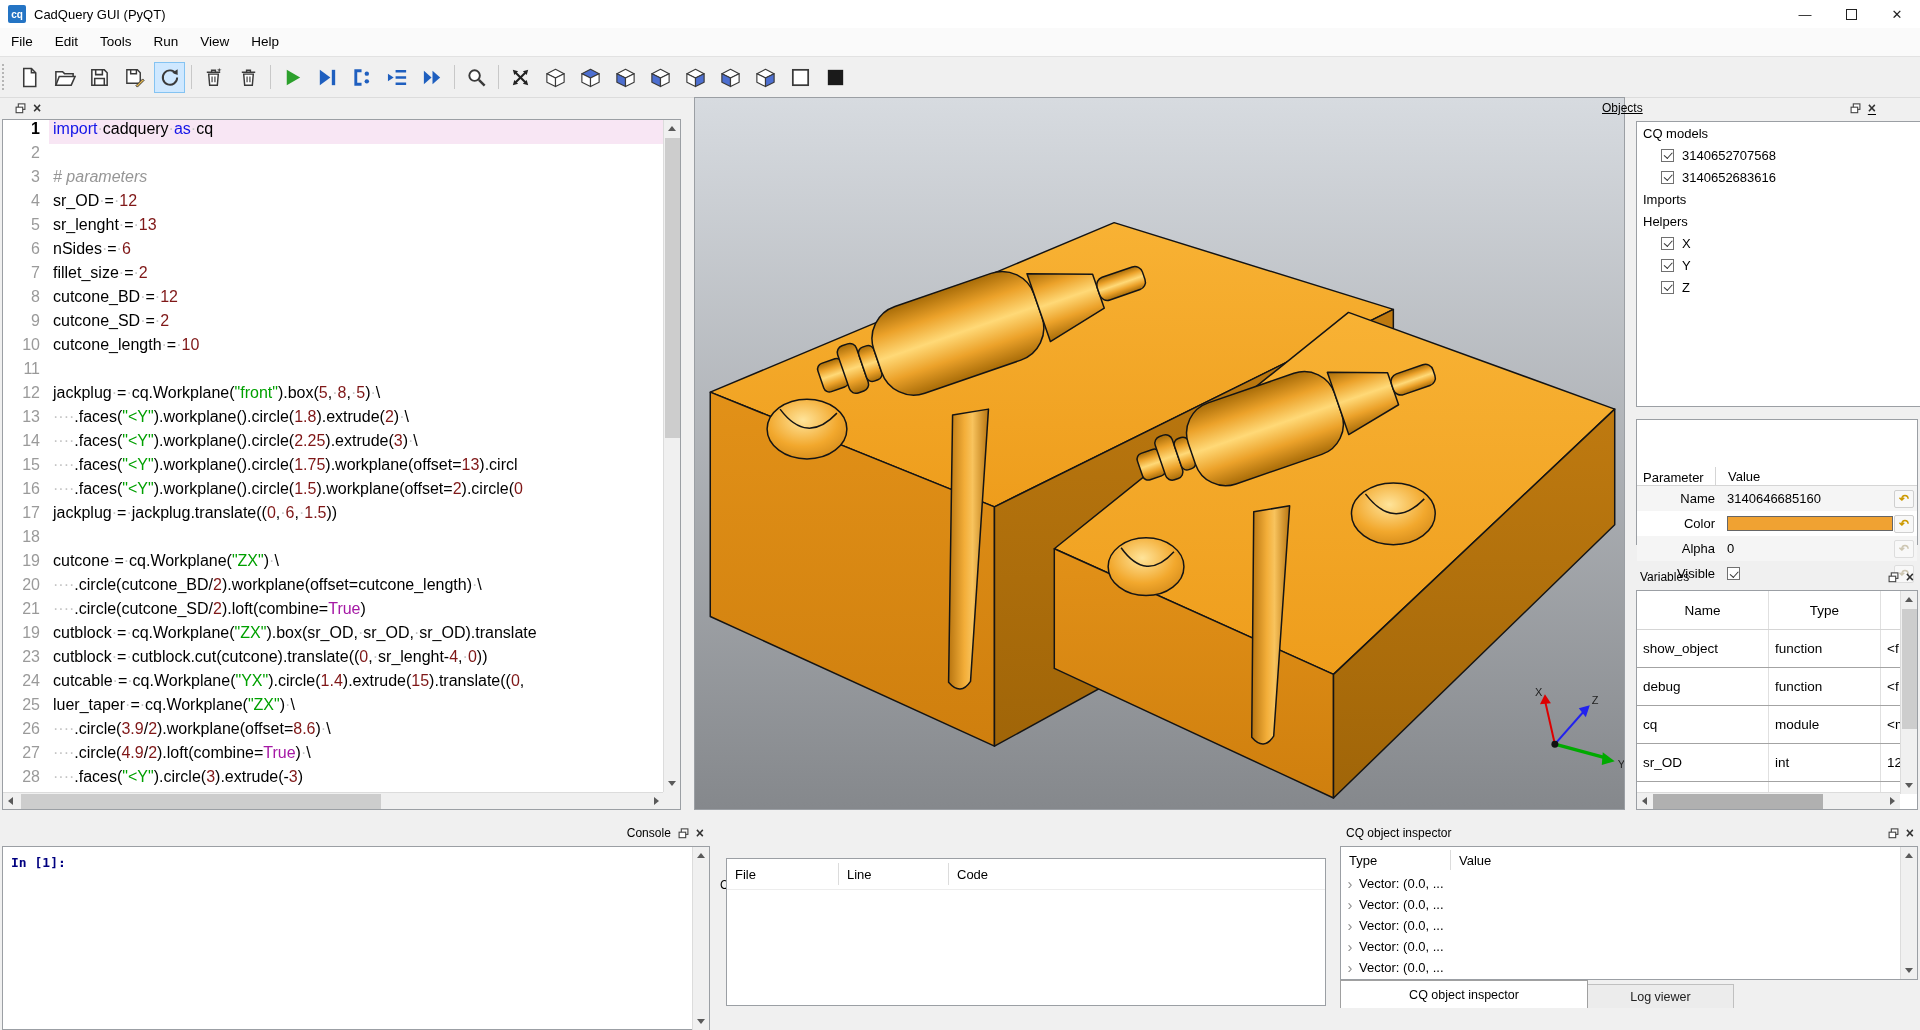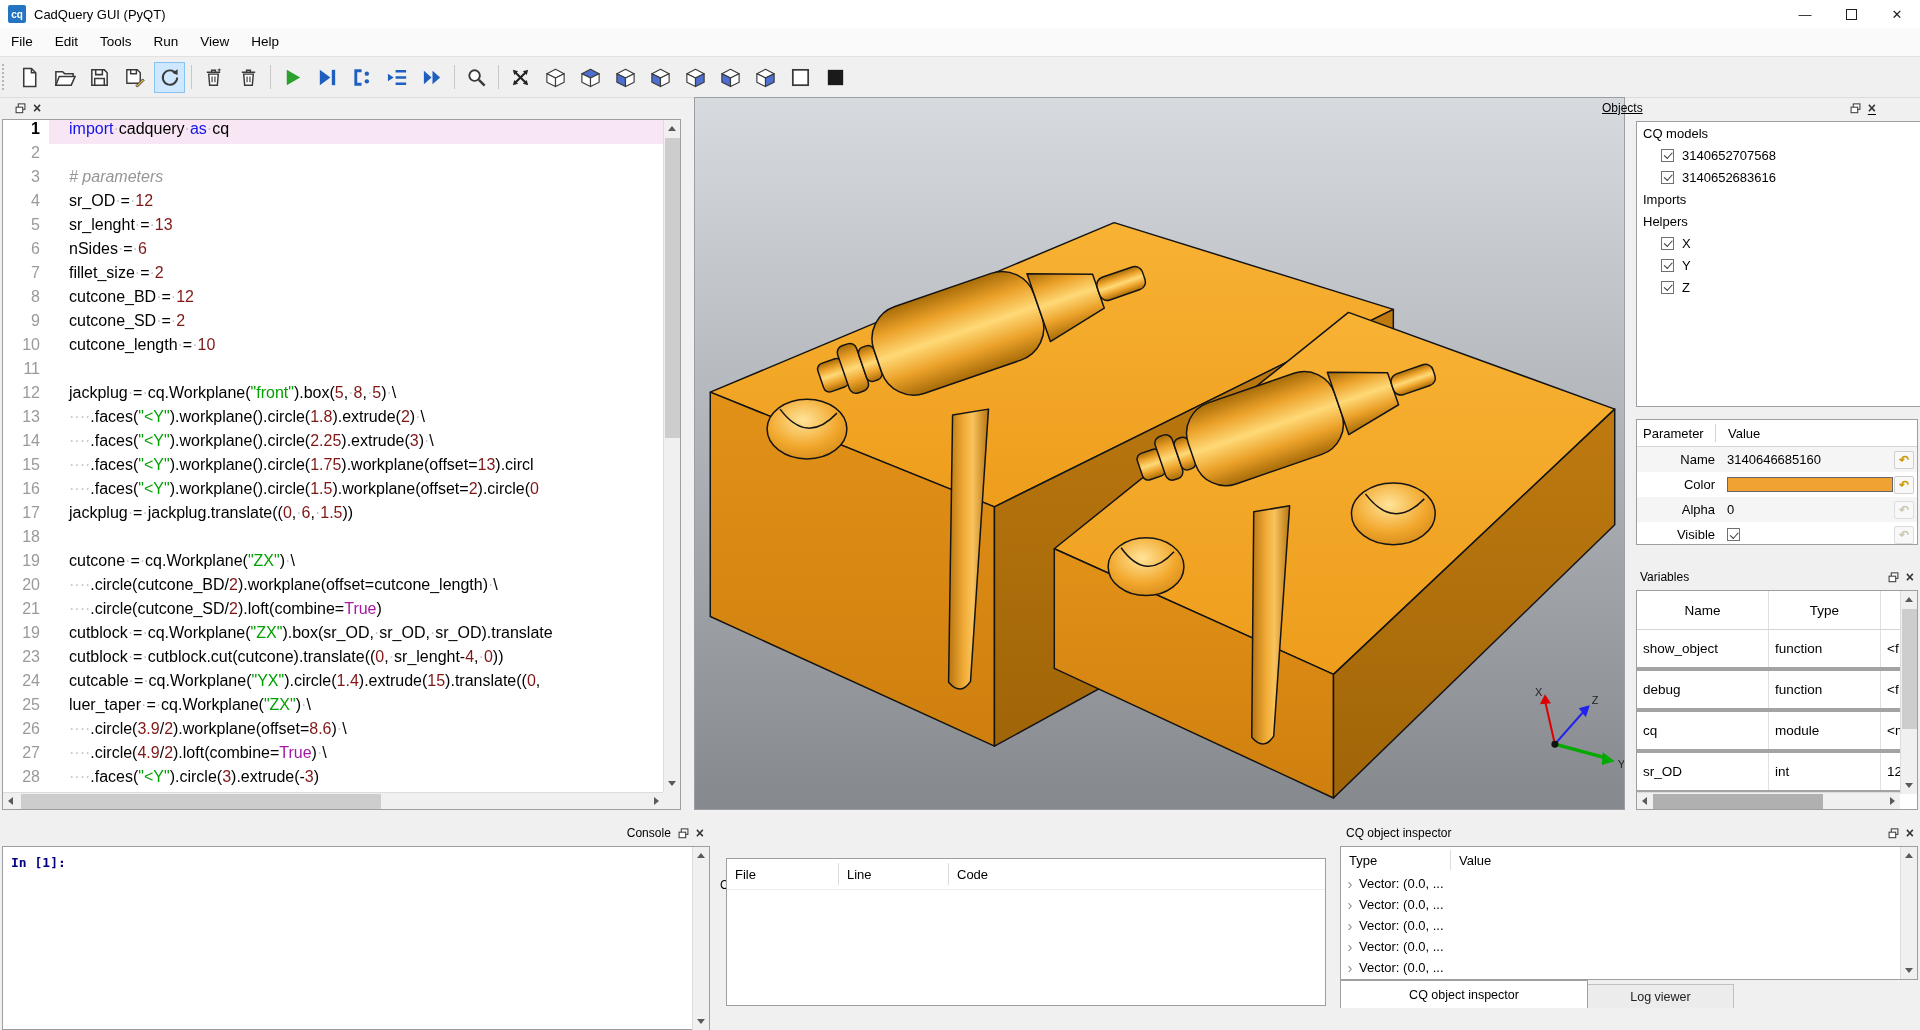--- a/index.html
+++ b/index.html
@@ -43,21 +43,21 @@
   .arr-dn{border-left:4px solid transparent;border-right:4px solid transparent;border-top:5px solid #5a5a5a;}
   .arr-lf{border-top:4px solid transparent;border-bottom:4px solid transparent;border-right:5px solid #5a5a5a;}
   .arr-rt{border-top:4px solid transparent;border-bottom:4px solid transparent;border-left:5px solid #5a5a5a;}
 
   
   .editor-hdr{left:2px;top:97px;width:679px;}
   .editor-box{left:2px;top:119px;width:679px;height:691px;}
   .ed-inner{position:absolute;left:0;top:0;width:660px;height:672px;overflow:hidden;}
   .edline{position:relative;height:24px;display:flex;font-size:16px;white-space:pre;}
   .edline .gut{width:46px;box-sizing:border-box;padding-right:9px;text-align:right;color:#9a9a9a;background:#fff;flex:none;}
-  .edline .txt{flex:1;color:#000;padding-left:20px;}
+  .edline .txt{flex:1;color:#000;padding-left:4px;}
   .edline.active .txt{background:#f8e6f4;}
   .edline.active .gut{color:#000;font-weight:bold;}
   .kw{color:#1414e8;} .st{color:#00a000;} .nu{color:#7f1717;} .bo{color:#a518a5;} 
   .cm{color:#969696;font-style:italic;} .ws{color:#c4c4c4;}
   .ed-vscroll{right:0;top:0;width:17px;height:672px;border-left:1px solid #dcdcdc;}
   .ed-hscroll{left:0;bottom:0;width:661px;height:17px;border-top:1px solid #dcdcdc;}
   .ed-corner{position:absolute;right:0;bottom:0;width:17px;height:17px;background:#f0f0f0;}
 
   
   .viewport{position:absolute;left:694px;top:97px;width:931px;height:713px;border:1px solid #9b9fa4;box-sizing:border-box;
@@ -75,28 +75,28 @@
 
   .props-box{left:1636px;top:419px;width:282px;height:126px;font-size:13px;}
   .prow{position:relative;height:25px;display:flex;align-items:center;}
   .prow.alt{background:#f5f5f5;}
   .prow .pname{width:78px;text-align:right;flex:none;}
   .prow .pval{margin-left:12px;flex:1;display:flex;align-items:center;}
   .swatch{width:164px;height:13px;border:1px solid #666;}
   .undo{width:18px;height:16px;margin-right:3px;border:1px solid #cfcfcf;border-radius:2px;background:#f8f8f8;
         color:#cc9900;font-size:12px;font-weight:bold;display:flex;align-items:center;justify-content:center;flex:none;}
   .undo.off{color:#cdc6b2;border-color:#dddddd;}
-  .props-head{height:26px;display:flex;align-items:center;border-bottom:1px solid #d5d5d5;}
+  .props-head{height:26px;display:flex;align-items:flex-end;border-bottom:1px solid #d5d5d5;margin-top:39px;}
   .props-head .h1{width:78px;padding-left:6px;box-sizing:border-box;}
   .props-head .h2{padding-left:12px;border-left:1px solid #d5d5d5;height:18px;display:flex;align-items:center;}
 
   .vars-hdr{left:1634px;top:566px;width:286px;}
   .vars-box{left:1636px;top:590px;width:282px;height:220px;font-size:13.5px;}
   .vars-grid{position:absolute;left:0;top:0;width:263px;height:203px;overflow:hidden;}
-  .vrow{display:flex;height:37px;border-bottom:4px solid #a3a3a3;}
+  .vrow{display:flex;height:37px;border-bottom:1px solid #a3a3a3;}
   .vrow.head{height:38px;border-bottom:1px solid #d5d5d5;}
   .vcell{box-sizing:border-box;border-right:1px solid #e0e0e0;display:flex;align-items:center;padding-left:6px;}
   .vrow.head .vcell{justify-content:center;padding-left:0;}
   .vc1{width:132px;} .vc2{width:112px;} .vc3{flex:1;border-right:none;overflow:hidden;white-space:nowrap;}
 
   
   .console-hdr{left:2px;top:822px;width:708px;text-align:right;}
   .console-box{left:2px;top:846px;width:708px;height:184px;}
   .console-text{position:absolute;left:8px;top:8px;font-family:"DejaVu Sans Mono",monospace;font-size:13px;font-weight:bold;color:#000080;}
 

